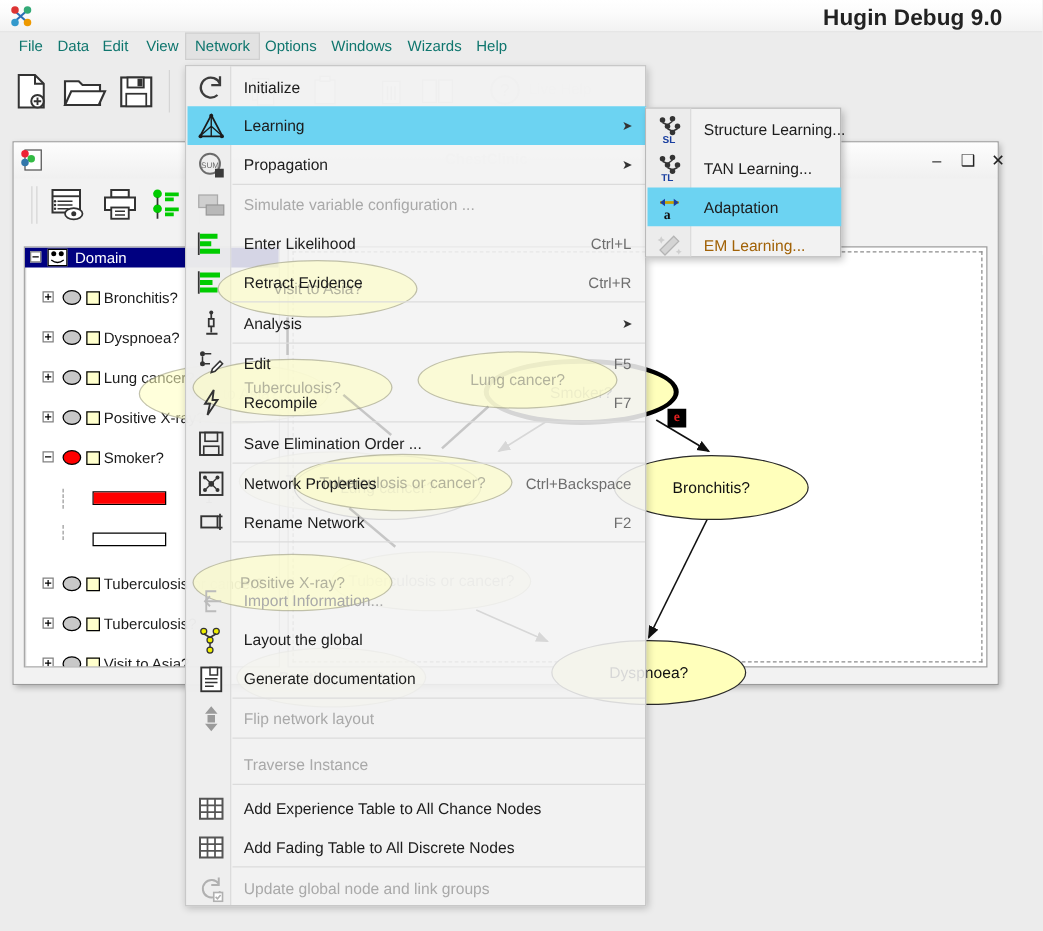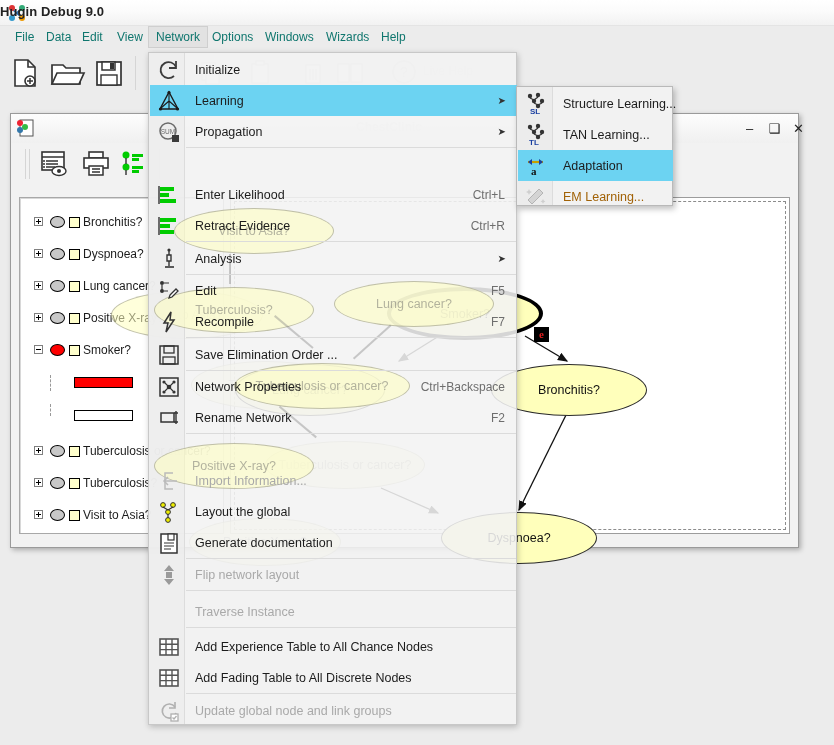--- a/index.html
+++ b/index.html
@@ -17,21 +17,21 @@
 
   
   #titlebar {
     position:absolute; left:0; top:0; width:834px; height:26px;
     background:linear-gradient(to bottom,#ffffff 0%,#fbfbfb 45%,#f2f2f2 100%);
     border-bottom:1px solid #e4e4e4;
   }
   #app-logo { position:absolute; left:7px; top:3px; width:20px; height:20px; }
   #app-title {
     position:absolute; left:0; top:4px; width:802px;
-    text-align:left; font-size:13px; font-weight:bold; color:#222;
+    text-align:right; font-size:18px; font-weight:bold; color:#222;
     letter-spacing:.1px;
   }
 
   
   #menubar {
     position:absolute; left:0; top:26px; width:834px; height:22px;
     background:#ececec;
   }
   .menubar-item {
     position:absolute; top:0; height:22px; line-height:22px;
@@ -343,20 +343,31 @@
         <path d="M5 9 v6 M5 21 v5" stroke="#333" stroke-width="1.4"></path>
       </svg>
     </div>
     <div class="tb-sep" style="left:148px;top:6px;height:30px"></div>
   </div>
 
   <div id="netwin-body">
 
     <div id="tree-panel">
 
+      <div class="tree-row sel" style="top:0">
+        <span class="expander" style="left:4px"></span>
+        <span style="position:absolute;left:18px;top:1px;width:16px;height:14px;background:#fff;border:1px solid #000">
+          <svg width="14" height="12" viewBox="0 0 14 12">
+              <circle cx="4" cy="3" r="2" fill="#000"></circle>
+              <circle cx="10" cy="3" r="2" fill="#000"></circle>
+              <path d="M2 8 q5 4 10 0" stroke="#000" fill="none"></path>
+            </svg>
+        </span>
+        <span class="tree-label" style="left:40px">Domain</span>
+      </div>
 
       <div class="tree-row" style="top:16px">
         <span class="expander plus" style="left:14px"></span>
         <span class="node-ell" style="left:30px;background:#c8c8c8"></span>
         <span class="node-chk" style="left:49px"></span>
         <span class="tree-label" style="left:63px">Bronchitis?</span>
       </div>
       <div class="tree-row" style="top:32px">
         <span class="expander plus" style="left:14px"></span>
         <span class="node-ell" style="left:30px;background:#c8c8c8"></span>
@@ -522,20 +533,29 @@
           <circle cx="11" cy="11" r="8" fill="none" stroke="#6b6b6b" stroke-width="1.5"></circle>
           <text x="11" y="14" font-size="6.5" text-anchor="middle" fill="#6b6b6b" font-family="Liberation Sans">SUM</text>
           <rect x="15" y="15" width="7" height="7" fill="#3a3a3a"></rect>
         </svg>
     </span>
     <span class="mi-label">Propagation</span>
     <span class="mi-arrow">➤</span>
   </div>
   <div class="mi-divider" style="top:94px"></div>
 
+  <div class="mi disabled" style="top:95px">
+    <span class="mi-ico">
+      <svg width="24" height="24" viewBox="0 0 24 24">
+          <rect x="2" y="4" width="15" height="10" fill="#cfcfcf" stroke="#aaa"></rect>
+          <rect x="8" y="12" width="14" height="8" fill="#b8b8b8" stroke="#999"></rect>
+        </svg>
+    </span>
+    <span class="mi-label">Simulate variable configuration ...</span>
+  </div>
 
   <div class="mi" style="top:126px">
     <span class="mi-ico">
       <svg width="24" height="24" viewBox="0 0 24 24">
           <rect x="3" y="4" width="14" height="4" fill="#0c0"></rect>
           <rect x="3" y="10" width="9" height="4" fill="#0c0"></rect>
           <rect x="3" y="16" width="16" height="4" fill="#0c0"></rect>
           <path d="M2 3 v18" stroke="#333" stroke-width="1.4"></path>
         </svg>
     </span>

